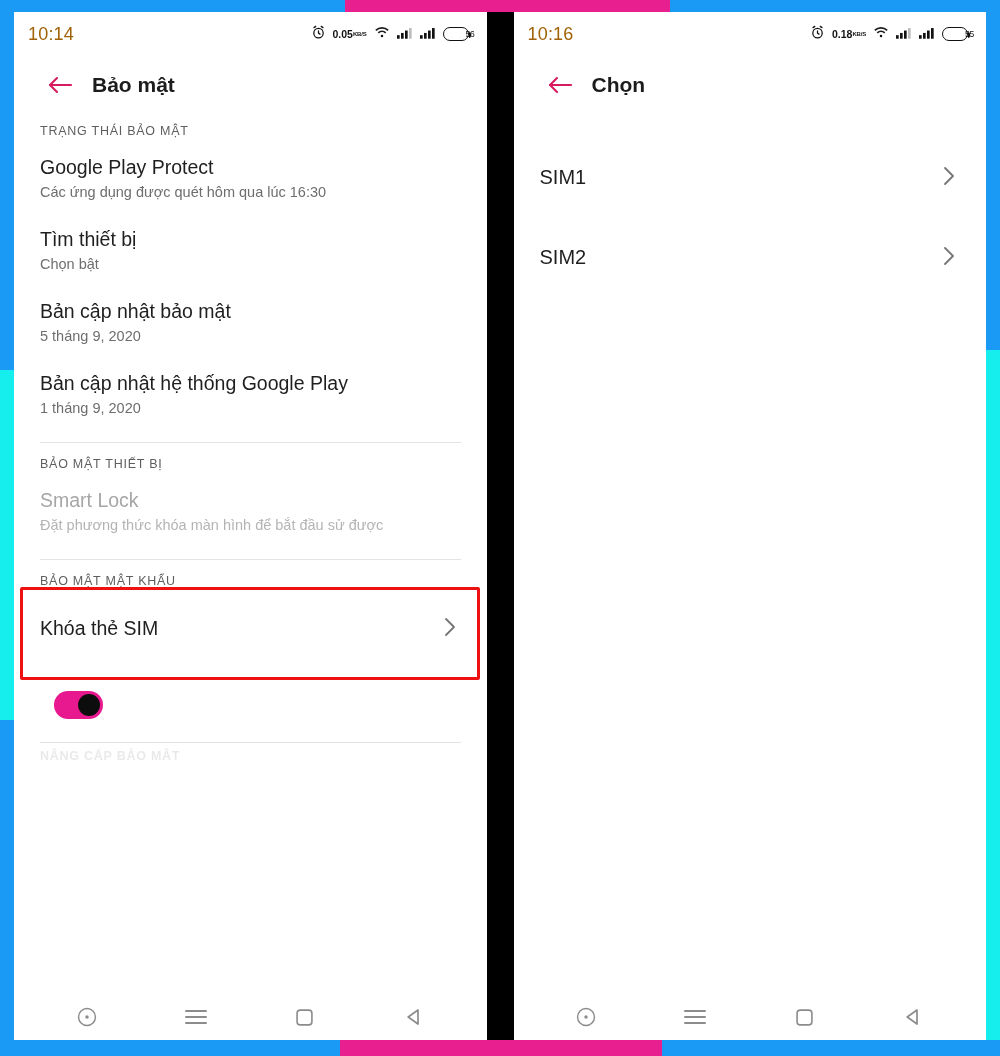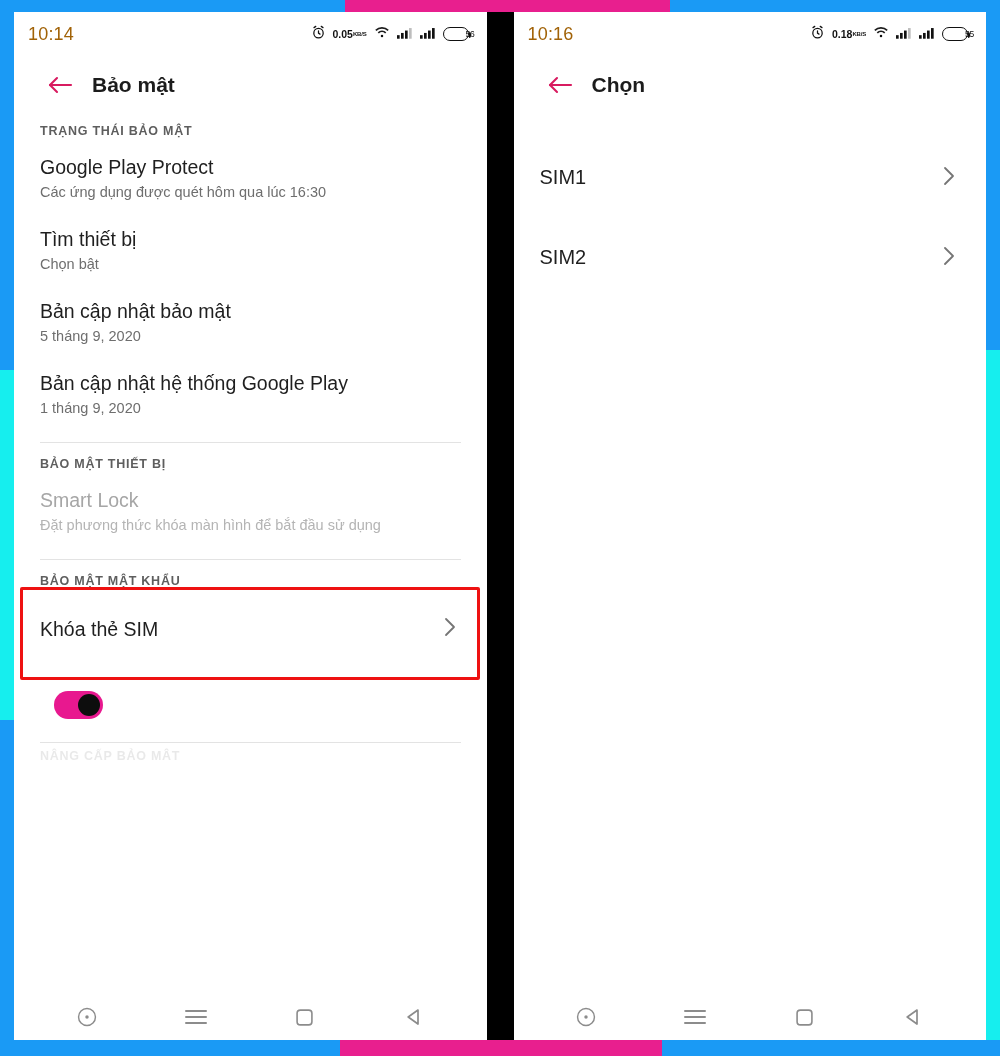--- a/index.html
+++ b/index.html
@@ -123,30 +123,30 @@
 
   
   .content {
     flex: 1 1 auto;
     padding: 0 16px;
     overflow: hidden;
     position: relative;
   }
   .section-header {
     font-size: 12.5px;
-    font-weight: bold;
+    font-weight: normal;
     letter-spacing: .75px;
     color: #5e5e5e;
     text-transform: uppercase;
     padding: 10px 0 4px 10px;
   }
   .item {
     padding: 13px 10px 11px 10px;
     display: flex;
-    align-items: flex-end;
+    align-items: flex-start;
     cursor: pointer;
   }
   .item-texts { flex: 1 1 auto; min-width: 0; }
   .item-title {
     font-size: 19.5px;
     color: #1f1f1f;
     line-height: 1.25;
   }
   .item-sub {
     font-size: 14.5px;
@@ -346,21 +346,21 @@
           </span>
         </div>
 
         <div class="divider"></div>
 
         <div class="section-header">BẢO MẬT THIẾT BỊ</div>
 
         <div class="item disabled">
           <span class="item-texts">
             <span class="item-title" style="display:block">Smart Lock</span>
-            <span class="item-sub" style="display:block">Đặt phương thức khóa màn hình để bắt đầu sử dụng</span>
+            <span class="item-sub" style="display:block">Đặt phương thức khóa màn hình để bắt đầu sử được</span>
           </span>
         </div>
 
         <div class="divider"></div>
 
         <div class="section-header">BẢO MẬT MẬT KHẨU</div>
 
         <div class="highlight-wrap">
           <div class="highlight-box" style="border-color: rgb(238, 17, 17);"></div>
           <div class="item" style="padding-top:24px;padding-bottom:22px">

